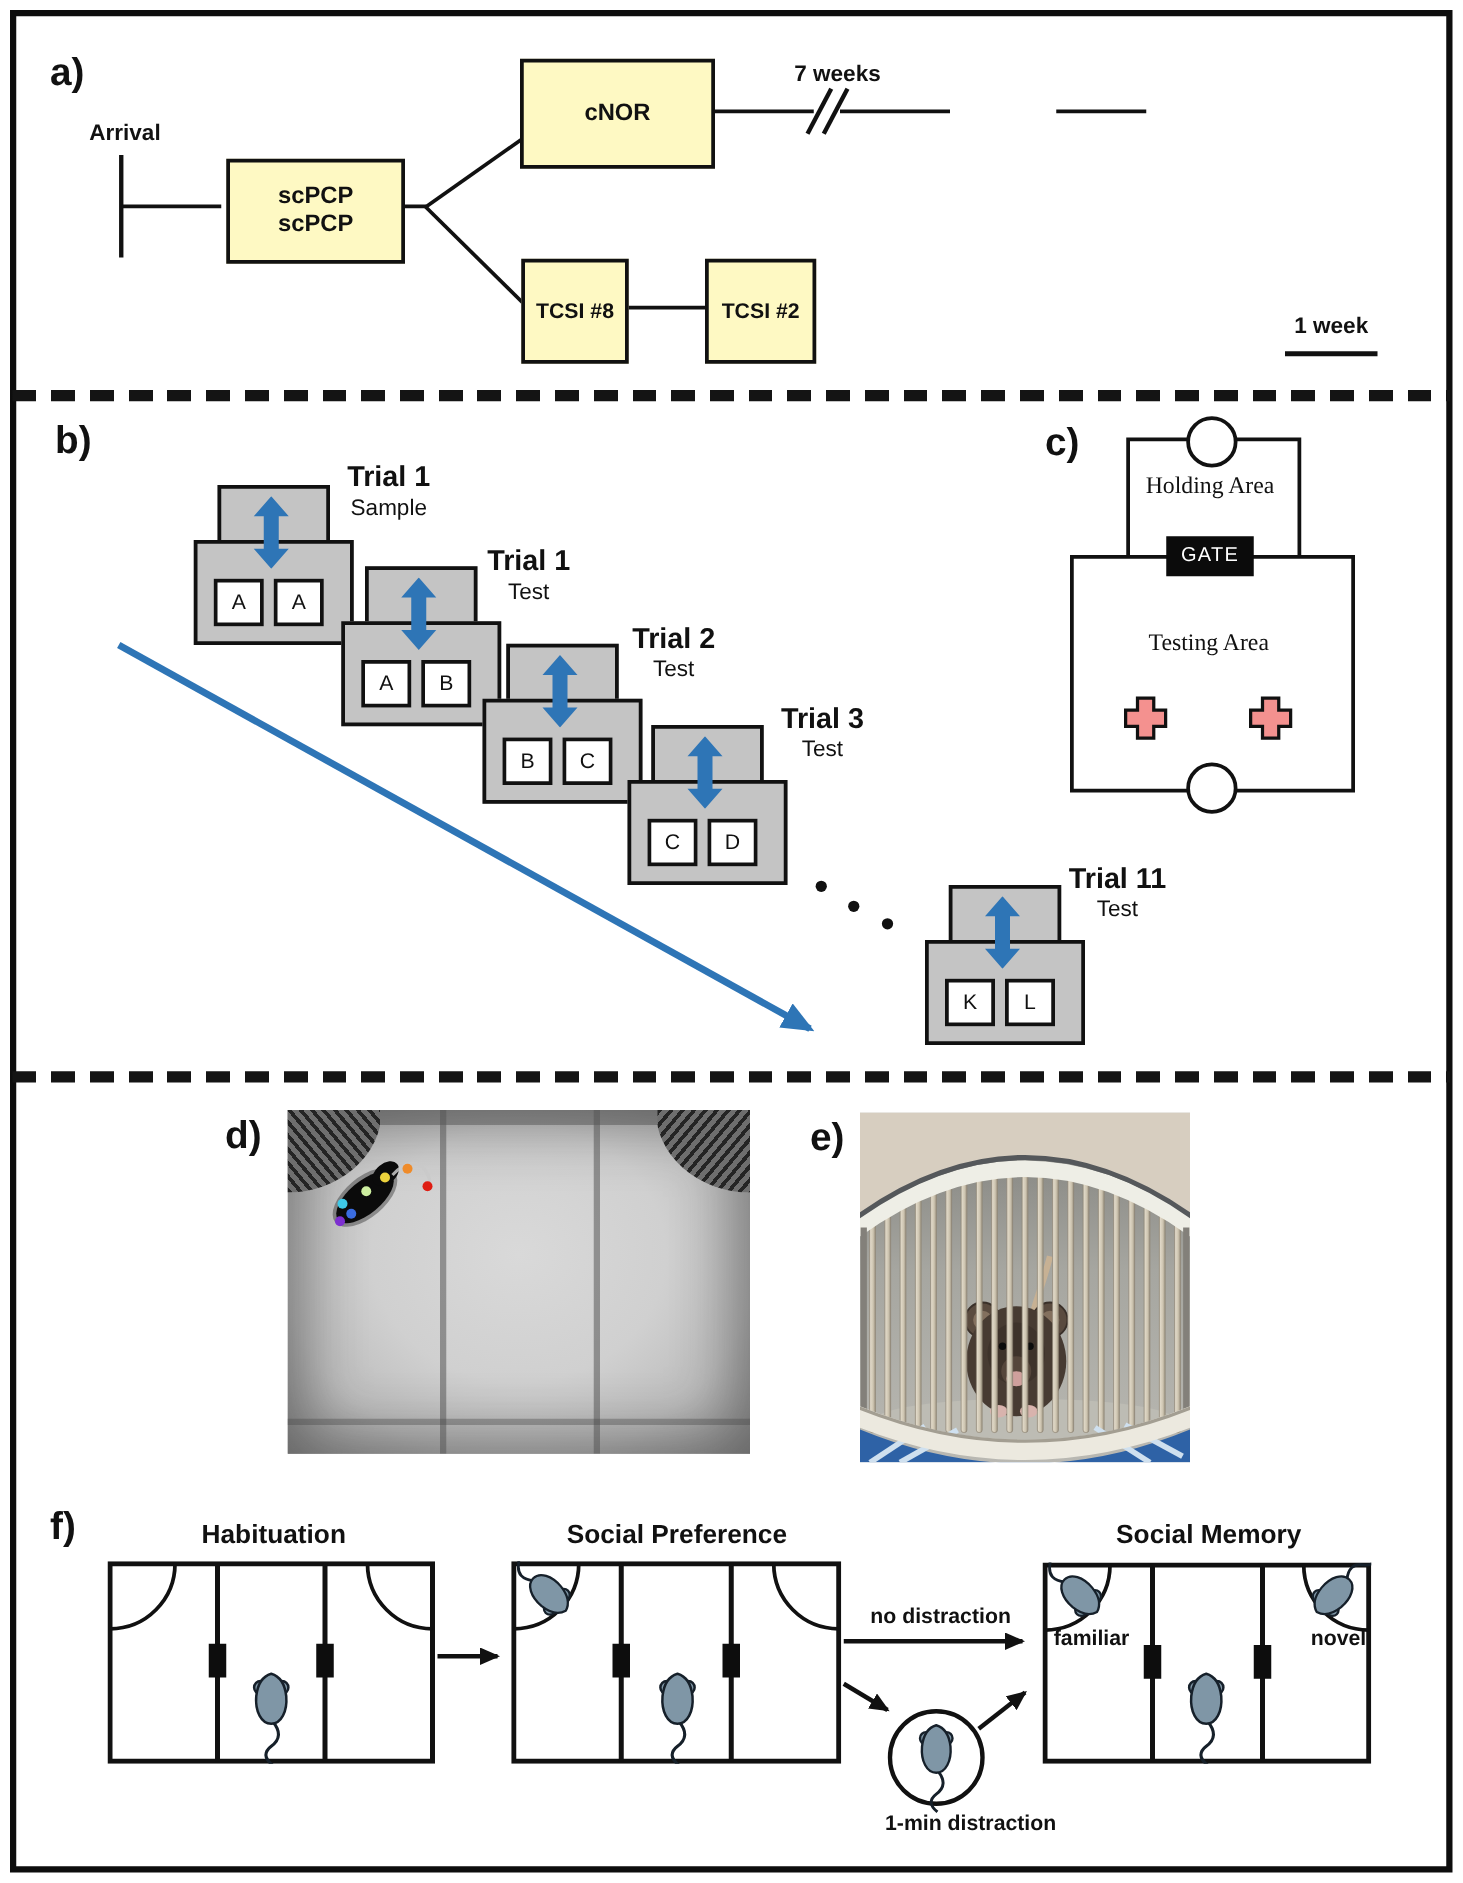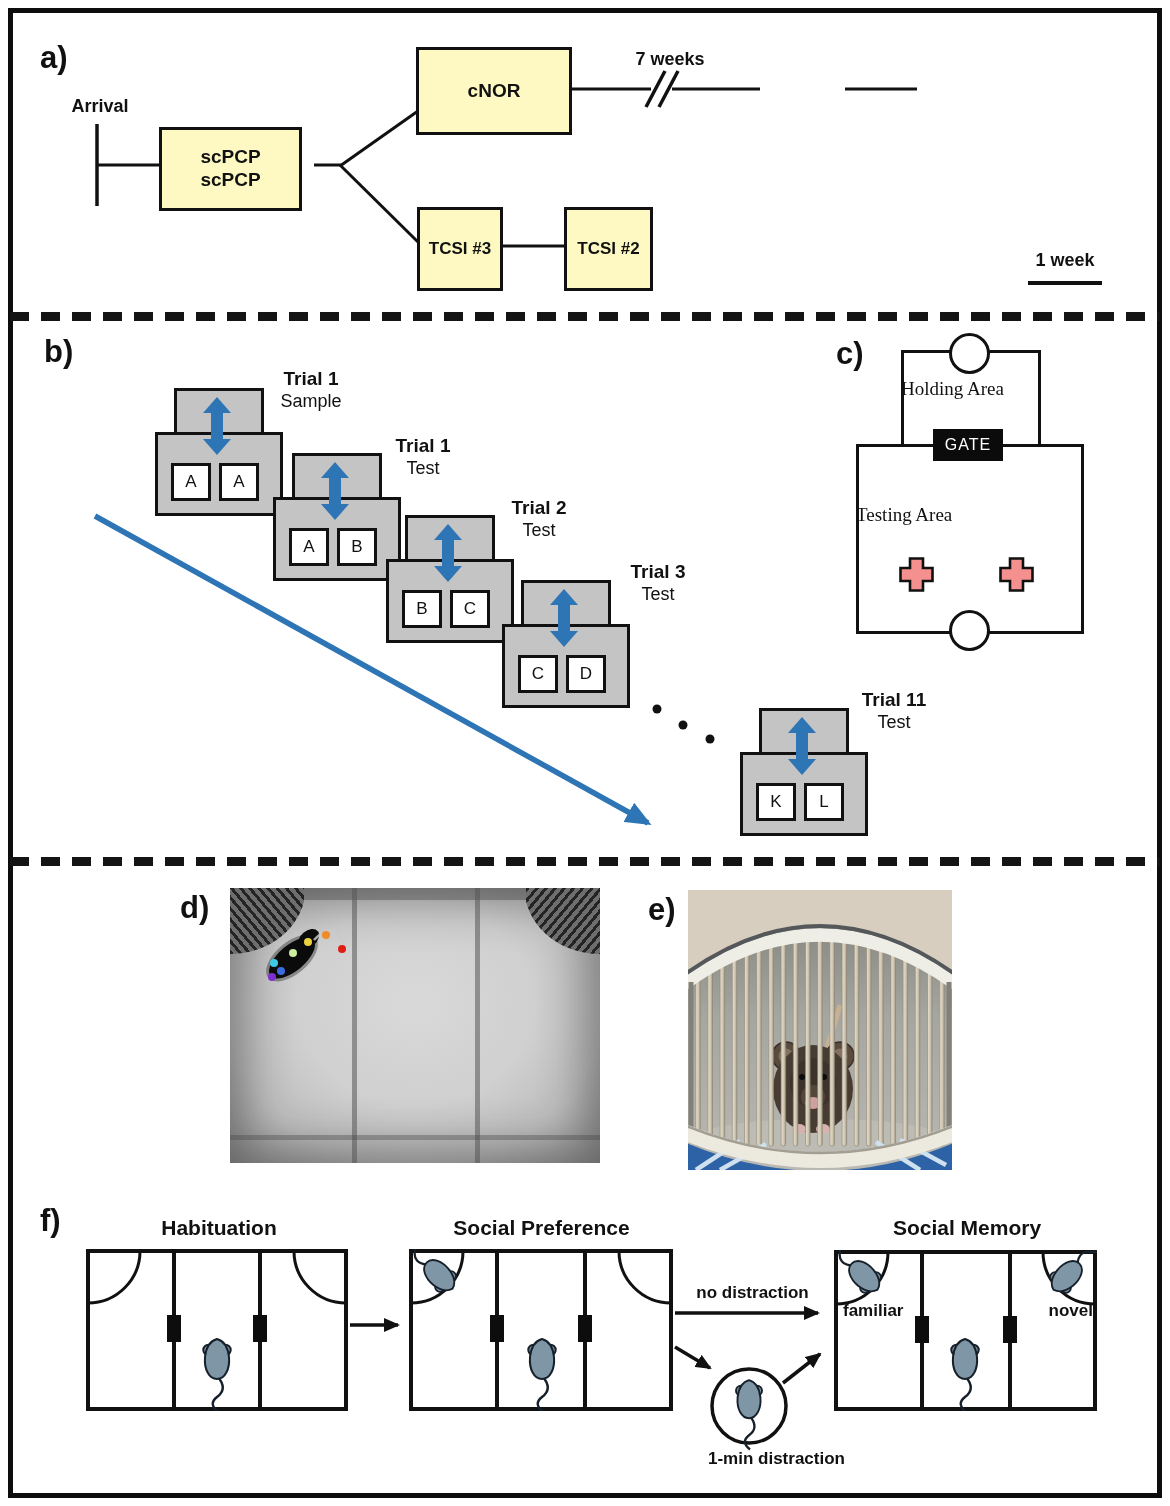--- a/index.html
+++ b/index.html
@@ -19,26 +19,26 @@
   
   .trial-unit{width:130px;height:130px;}
   .tbox,.mbox{position:absolute;background:#c4c4c4;border:3px solid #111;}
   .tbox{left:19px;top:0;width:84px;height:43px;}
   .mbox{left:0;top:44px;width:122px;height:78px;}
   .sq{position:absolute;width:34px;height:32px;background:#fff;border:3px solid #111;
       display:flex;align-items:center;justify-content:center;font-size:17px;font-weight:400;}
   .sq-l{left:13px;top:28px;} .sq-r{left:61px;top:28px;}
   .darrow{position:absolute;left:47px;top:9px;}
   .trial-title{width:110px;text-align:center;}
-  .tt1{font-weight:700;font-size:19px;line-height:1.2;}
+  .tt1{font-weight:700;font-size:23px;line-height:1.2;}
   .tt2{font-weight:400;font-size:18px;line-height:1.2;}
 
   
   .cbox{border:3.5px solid #111;background:#fff;}
-  .serif{font-family:"Liberation Serif",serif;font-size:19px;text-align:left;}
+  .serif{font-family:"Liberation Serif",serif;font-size:19px;text-align:center;}
   .ccirc{width:35px;height:35px;border-radius:50%;border:3px solid #111;background:#fff;}
   #gate-box{background:#0b0b0b;color:#fff;display:flex;align-items:center;justify-content:center;
     font-size:16px;font-weight:500;letter-spacing:1px;}
 
   
   #photo-d{width:370px;height:275px;overflow:hidden;
     background:radial-gradient(ellipse at 50% 42%,#d9d9d9 0%,#d0d0d0 45%,#bdbdbd 72%,#9a9a9a 100%);
     box-shadow:inset 0 0 46px 14px rgba(35,35,35,.42);}
   .arena-line{position:absolute;top:0;bottom:0;width:5px;background:rgba(85,85,85,.55);}
   .corner-hatch{position:absolute;top:0;width:74px;height:66px;
@@ -92,29 +92,29 @@
     <line x1="566" y1="89" x2="651" y2="89" stroke="#111" stroke-width="3"></line>
     <line x1="672" y1="89" x2="760" y2="89" stroke="#111" stroke-width="3"></line>
     <line x1="646" y1="107" x2="665" y2="71" stroke="#111" stroke-width="3.5"></line>
     <line x1="659" y1="107" x2="678" y2="71" stroke="#111" stroke-width="3.5"></line>
     <line x1="845" y1="89" x2="917" y2="89" stroke="#111" stroke-width="3"></line>
     <line x1="497" y1="246" x2="564" y2="246" stroke="#111" stroke-width="3"></line>
     <line x1="1028" y1="283" x2="1102" y2="283" stroke="#111" stroke-width="4"></line>
   </svg>
 
   <div class="abs smalltext" style="left:60px;top:96px;width:80px">Arrival</div>
-  <div class="abs flowbox" style="left:159px;top:127px;width:137px;height:78px">
+  <div class="abs flowbox" style="left:181px;top:127px;width:137px;height:78px">
     <div>
         <div>scPCP</div>
          <div>scPCP</div>
       </div>
   </div>
   <div class="abs flowbox" style="left:416px;top:47px;width:150px;height:82px">cNOR</div>
   <div class="abs smalltext" style="left:625px;top:49px;width:90px">7 weeks</div>
-  <div class="abs flowbox" style="left:417px;top:207px;width:80px;height:78px;font-size:17px">TCSI #3</div>
+  <div class="abs flowbox" style="left:417px;top:207px;width:80px;height:78px;font-size:17px">TCSI #8</div>
   <div class="abs flowbox" style="left:564px;top:207px;width:83px;height:78px;font-size:17px">TCSI #2</div>
   <div class="abs smalltext" style="left:1028px;top:250px;width:74px">1 week</div>
 
   <div class="abs panel-label" style="left:44px;top:336px">b)</div>
 
   <svg class="abs" style="left:0;top:315px" width="1170" height="545">
     <line x1="95" y1="201" x2="648" y2="508" stroke="#2e75b6" stroke-width="5.5" marker-end="url(#ah-blue)"></line>
     <circle cx="657" cy="394" r="4.5" fill="#111"></circle>
     <circle cx="683" cy="410" r="4.5" fill="#111"></circle>
     <circle cx="710" cy="424" r="4.5" fill="#111"></circle>

